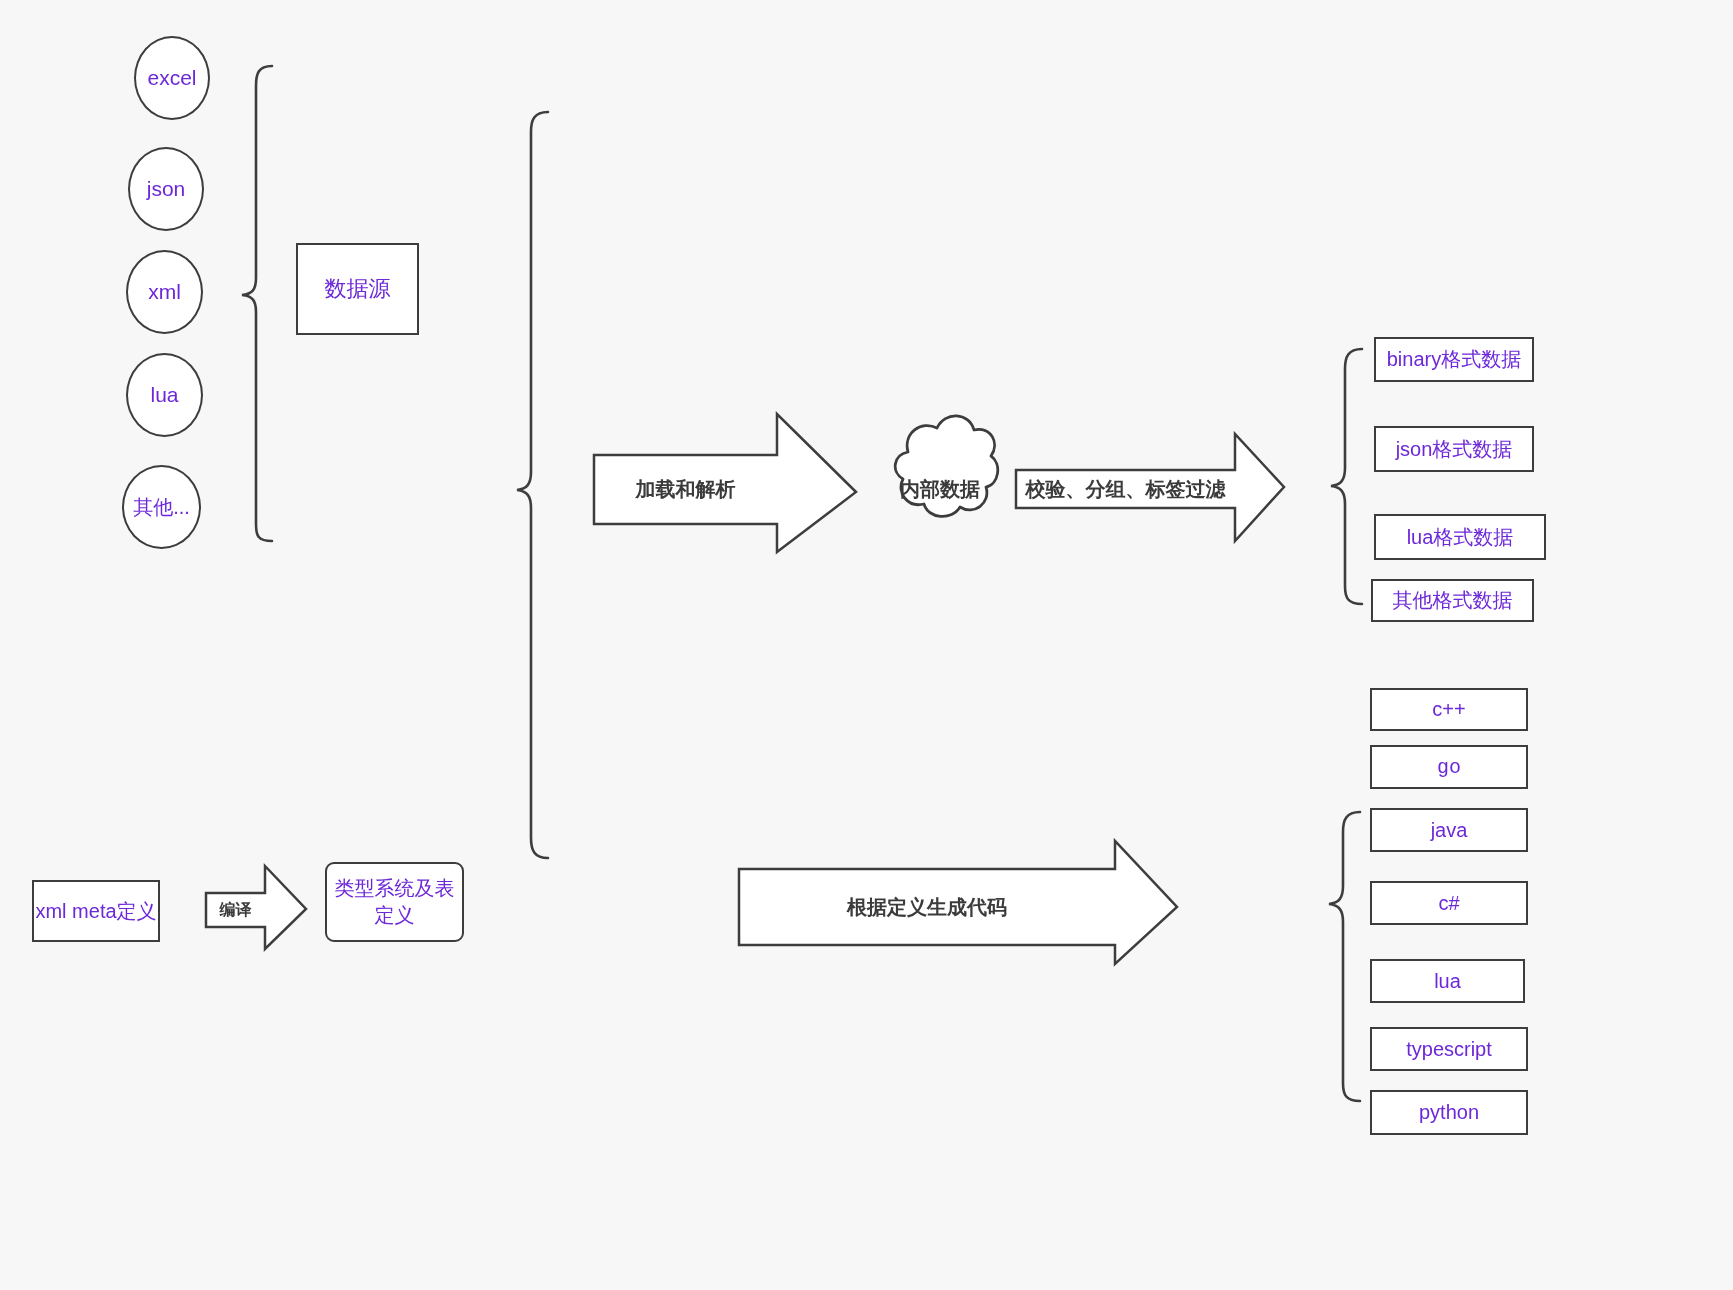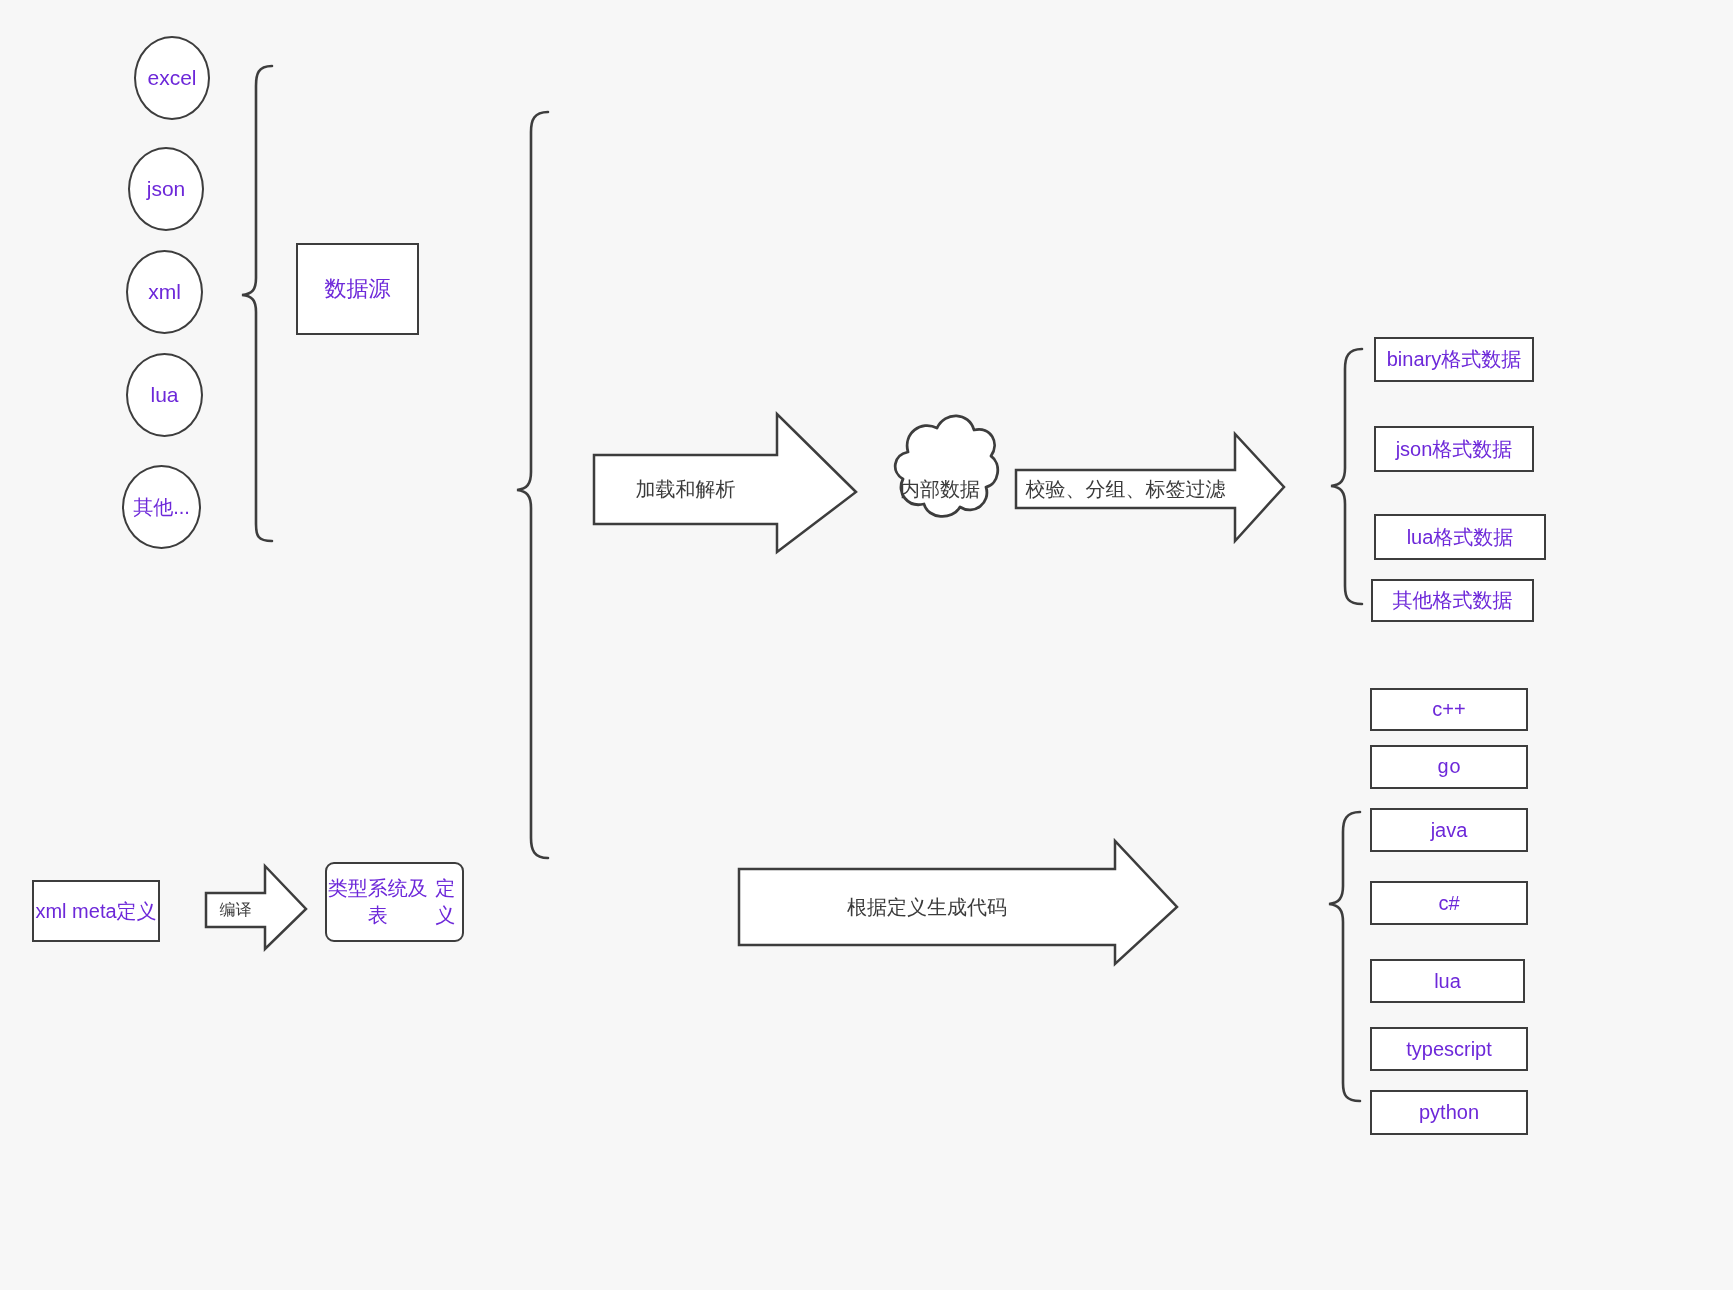--- a/index.html
+++ b/index.html
@@ -42,20 +42,21 @@
   }
   .rect { }
   .label-only {
     position: absolute;
     display: flex;
     align-items: center;
     justify-content: center;
     text-align: center;
     color: #3b3b3b;
     pointer-events: none;
+    font-weight: bold;
   }
   svg.overlay {
     position: absolute;
     left: 0;
     top: 0;
     width: 1733px;
     height: 1290px;
     overflow: visible;
   }
   .arrow-shape {
@@ -224,21 +225,21 @@
              L 306 909
              L 265 949
              L 265 927
              L 206 927 Z"></path>
   </svg>
 
   <div class="label-only t18" style="left:206px; top:893px; width:59px; height:34px;">
     <span>编译</span>
   </div>
 
-  <div class="node rounded t20" style="left:325px; top:862px; width:139px; height:80px; ">
+  <div class="node rounded t20" style="left:325px; top:862px; width:139px; height:80px; flex-direction:column;">
     <span>类型系统及表</span>
     <span>定义</span>
   </div>
 
   <div class="node rect t20" style="left:1370px; top:688px; width:158px; height:43px;">
     <span>c++</span>
   </div>
 
   <div class="node rect t20" style="left:1370px; top:745px; width:158px; height:44px;font-family:Liberation Mono, monospace;">
     <span>go</span>

